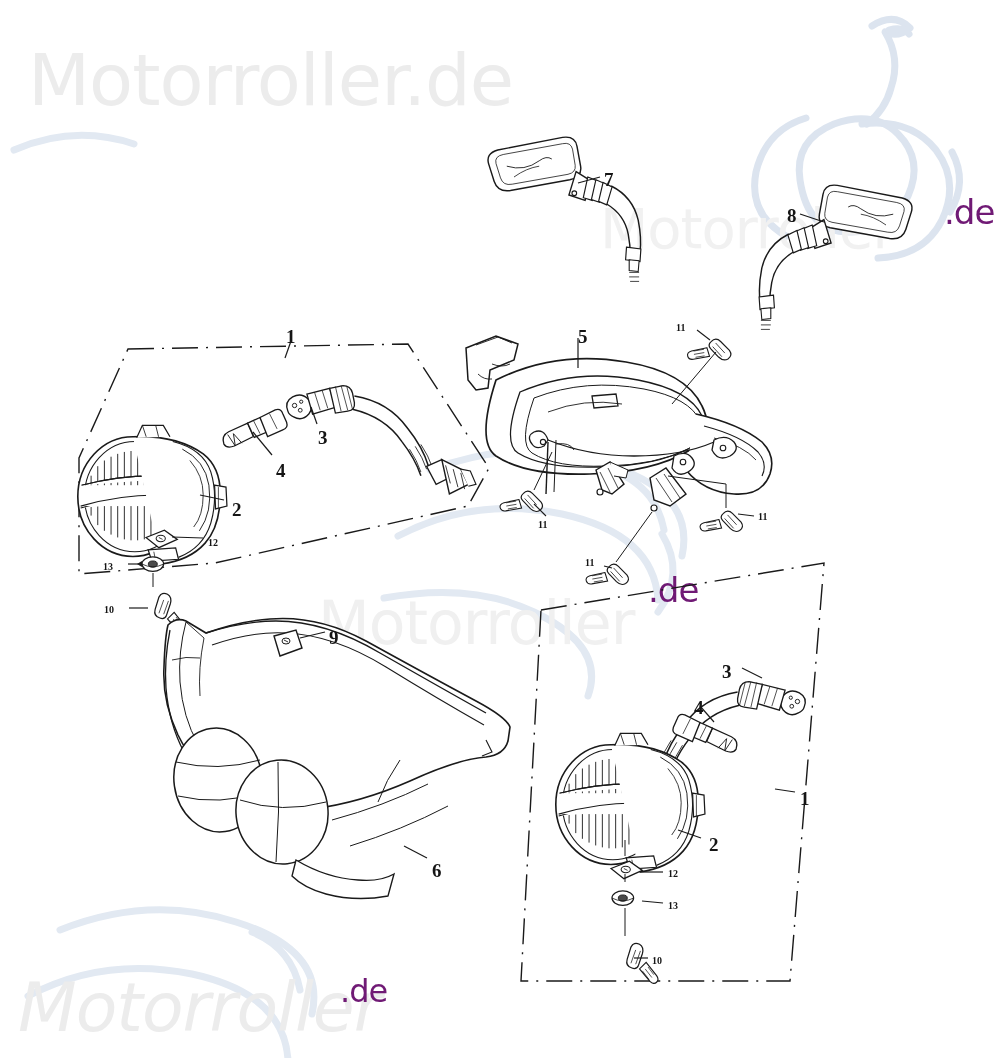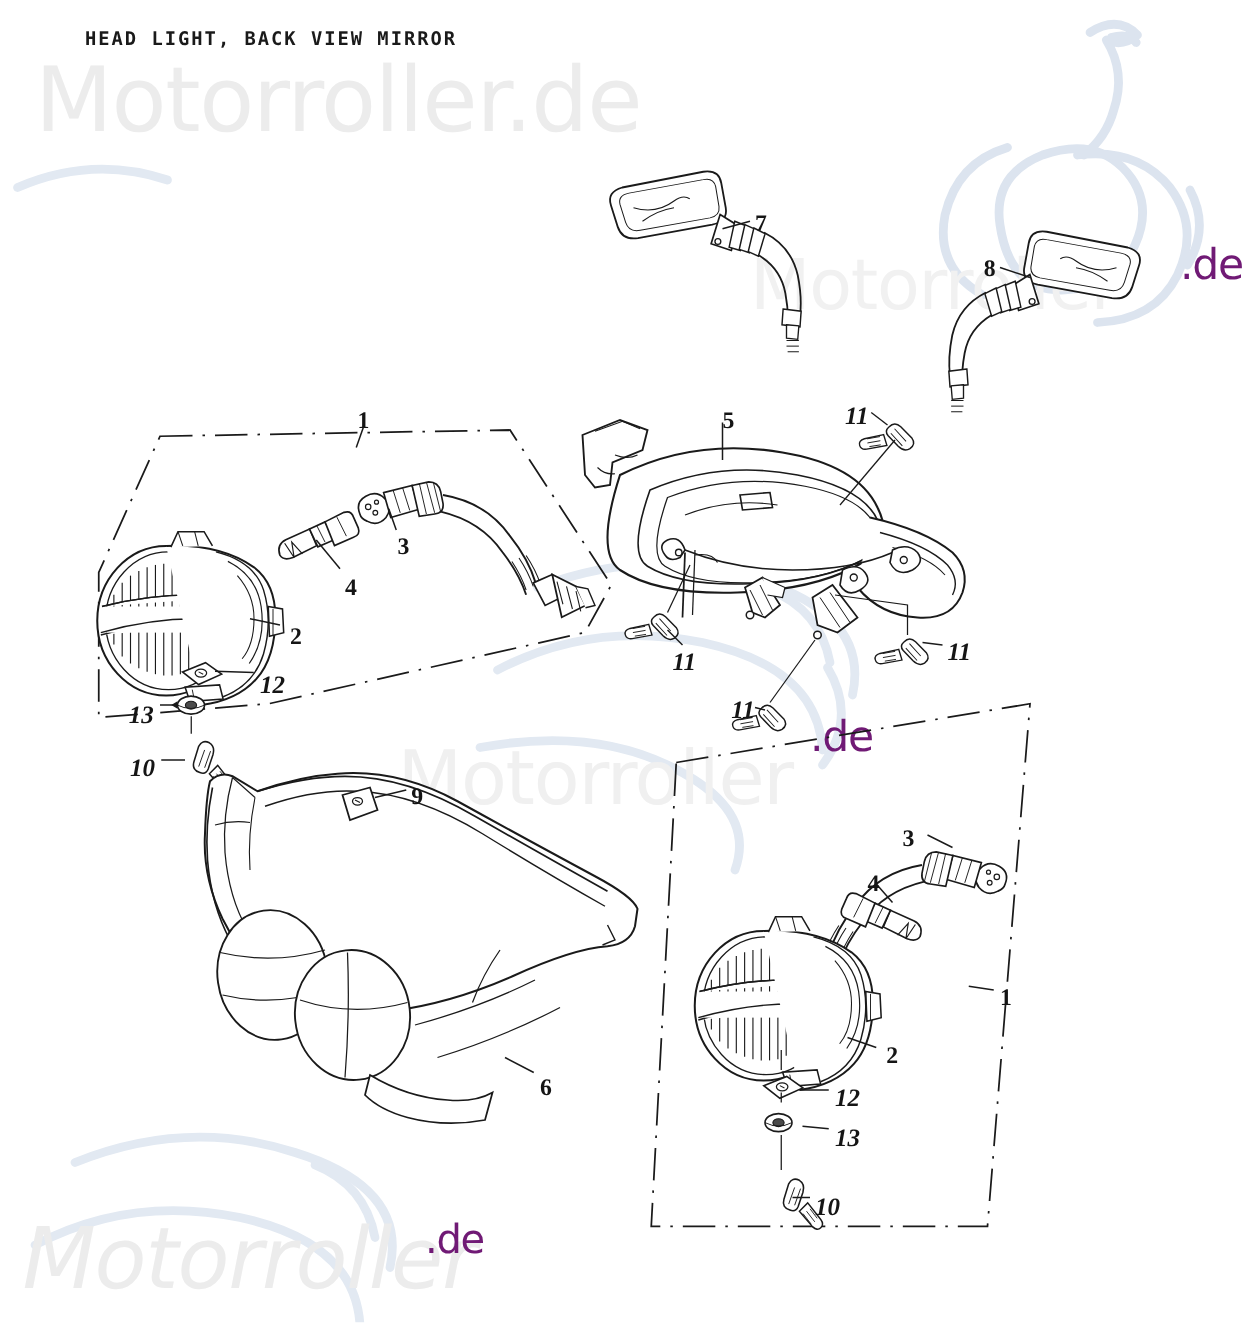--- a/index.html
+++ b/index.html
@@ -61,21 +61,21 @@
   .num {
     position: absolute;
     z-index: 7;
     font-family: "Liberation Serif", "DejaVu Serif", serif;
     font-size: 19px;
     font-weight: bold;
     color: #151515;
     line-height: 1;
     white-space: nowrap;
   }
-  .num.sm { font-size: 20px; font-style: italic; }
+  .num.sm { font-size: 10px; }
 </style>
 </head>
 <body>
 
 <div id="page">
 
   <div class="wm-layer">
     <svg width="1008" height="1058" viewBox="0 0 1008 1058">
       <g fill="none" stroke="#dce4ef" stroke-width="7" stroke-linecap="round" stroke-linejoin="round">
 
@@ -110,21 +110,20 @@
 
     <div class="wm-text" style="left:600px; top:196px; font-size:56px; color:#f1f1f1;">Motorroller</div>
 
     <div class="wm-text wm-de" style="left:944px; top:192px; font-size:34px;">.de</div>
 
     <div class="wm-text" style="left:18px; top:968px; font-size:68px; font-style:italic;">Motorroller</div>
 
     <div class="wm-text wm-de" style="left:340px; top:972px; font-size:32px;">.de</div>
   </div>
 
-  <div class="title">HEAD LIGHT, BACK VIEW MIRROR</div>
 
   <svg class="art" width="1008" height="1058" viewBox="0 0 1008 1058">
 
     <defs>
       <g id="g-headlight">
 
         <ellipse cx="62" cy="68" rx="58" ry="63" fill="#fff" stroke="#1a1a1a" stroke-width="1.7"></ellipse>
         <ellipse cx="64" cy="68" rx="53" ry="58" fill="none" stroke="#1a1a1a" stroke-width="1.1"></ellipse>
 
         <g stroke="#1a1a1a" stroke-width="0.95" fill="none">

